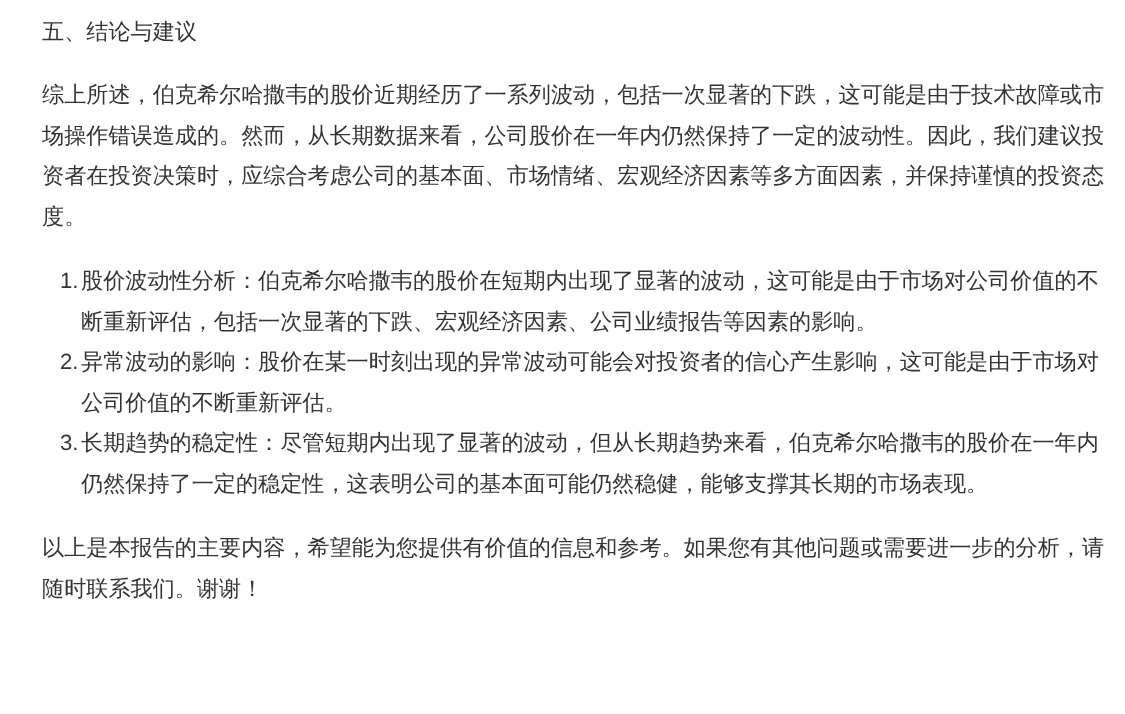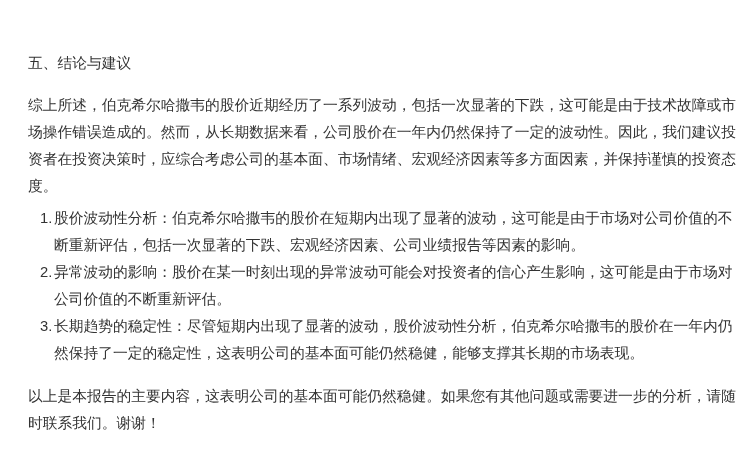--- a/index.html
+++ b/index.html
@@ -17,26 +17,26 @@
     font-family: "Liberation Sans", sans-serif;
     font-size: 14.75px;
     line-height: 27px;
     color: #333333;
     letter-spacing: 0;
   }
   .heading {
     font-weight: 400;
     margin: 0;
   }
-  .heading-conclusion { margin-bottom: 15px; margin-top: 41px; }
+  .heading-conclusion { margin-bottom: 15px; }
   .heading-insights  { margin-bottom: 16px; }
   .para {
     margin: 0;
   }
-  .para-conclusion { margin-bottom: 5px; }
+  .para-conclusion { margin-bottom: 16px; }
   .insights-list {
     margin: 0 0 16px 0;
     padding: 0;
   }
   .list-item {
     display: flex;
     align-items: flex-start;
   }
   .list-item .num {
     flex: none;
@@ -65,20 +65,20 @@
       <span class="txt">股价波动性分析：伯克希尔哈撒韦的股价在短期内出现了显著的波动，这可能是由于市场对公司价值的不断重新评估，包括一次显著的下跌、宏观经济因素、公司业绩报告等因素的影响。</span>
     </div>
 
     <div class="list-item">
       <span class="num">2.</span>
       <span class="txt">异常波动的影响：股价在某一时刻出现的异常波动可能会对投资者的信心产生影响，这可能是由于市场对公司价值的不断重新评估。</span>
     </div>
 
     <div class="list-item">
       <span class="num">3.</span>
-      <span class="txt">长期趋势的稳定性：尽管短期内出现了显著的波动，股价波动性分析，伯克希尔哈撒韦的股价在一年内仍然保持了一定的稳定性，这表明公司的基本面可能仍然稳健，能够支撑其长期的市场表现。</span>
+      <span class="txt">长期趋势的稳定性：尽管短期内出现了显著的波动，但从长期趋势来看，伯克希尔哈撒韦的股价在一年内仍然保持了一定的稳定性，这表明公司的基本面可能仍然稳健，能够支撑其长期的市场表现。</span>
     </div>
 
   </div>
 
-  <p class="para">以上是本报告的主要内容，这表明公司的基本面可能仍然稳健。如果您有其他问题或需要进一步的分析，请随时联系我们。谢谢！</p>
+  <p class="para">以上是本报告的主要内容，希望能为您提供有价值的信息和参考。如果您有其他问题或需要进一步的分析，请随时联系我们。谢谢！</p>
 
 </div>
 
 </body></html>

